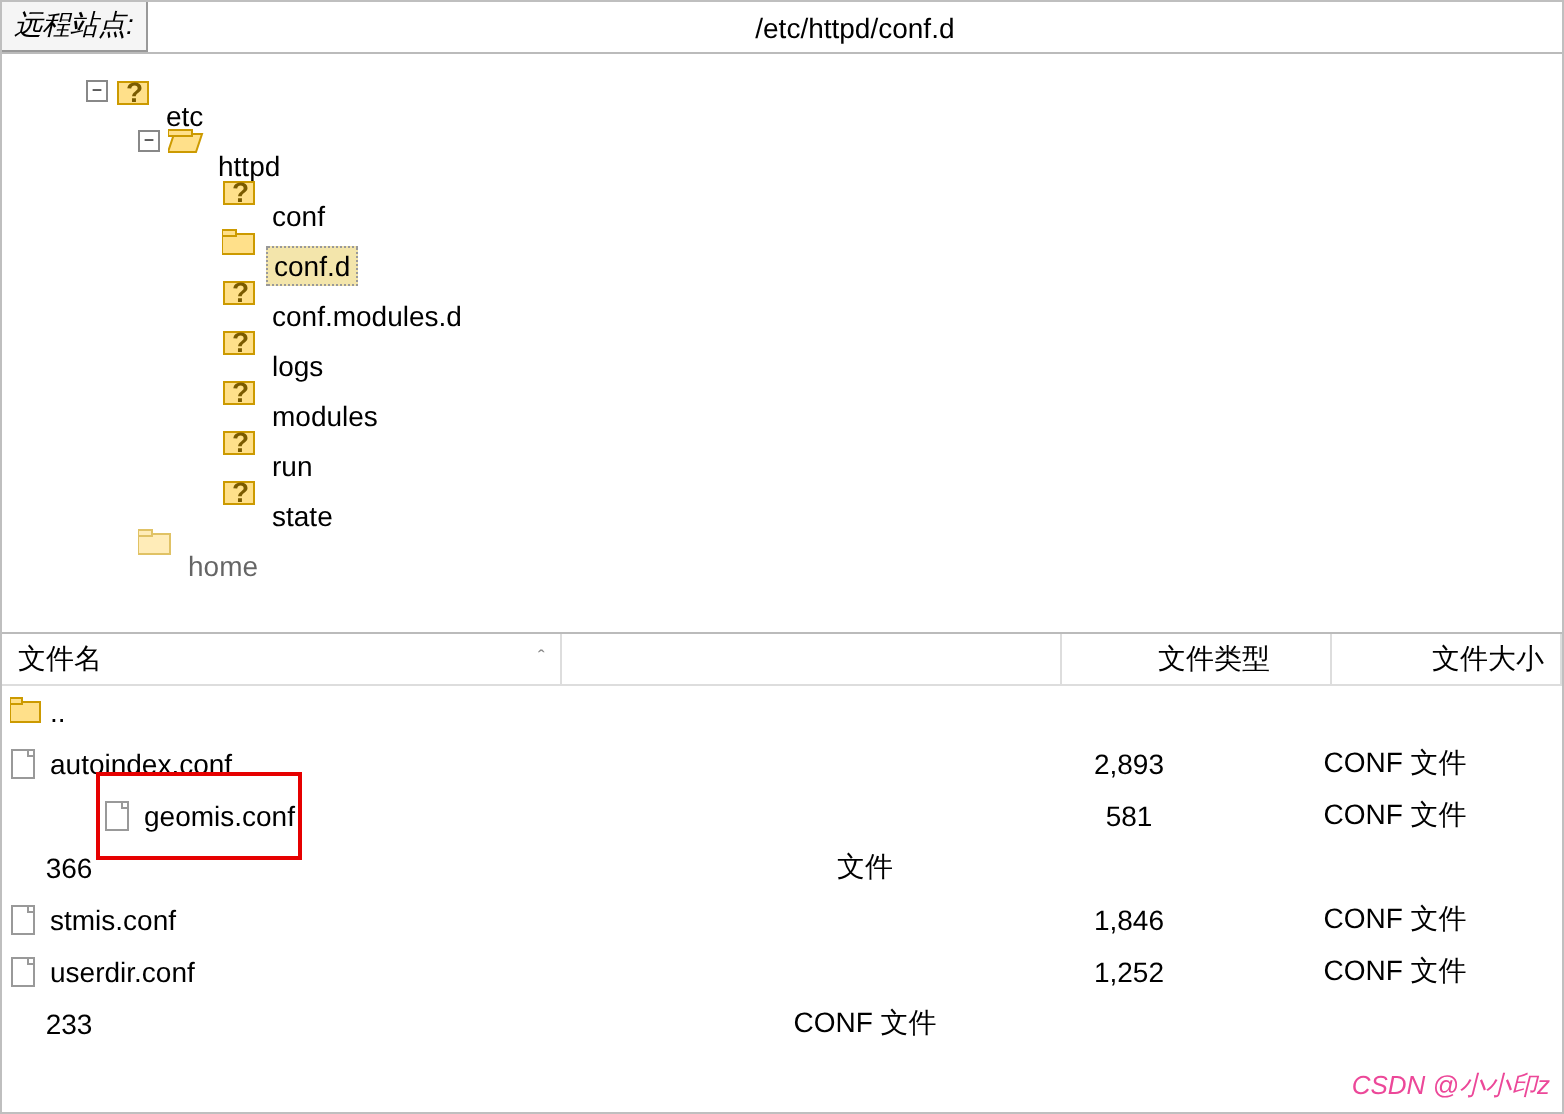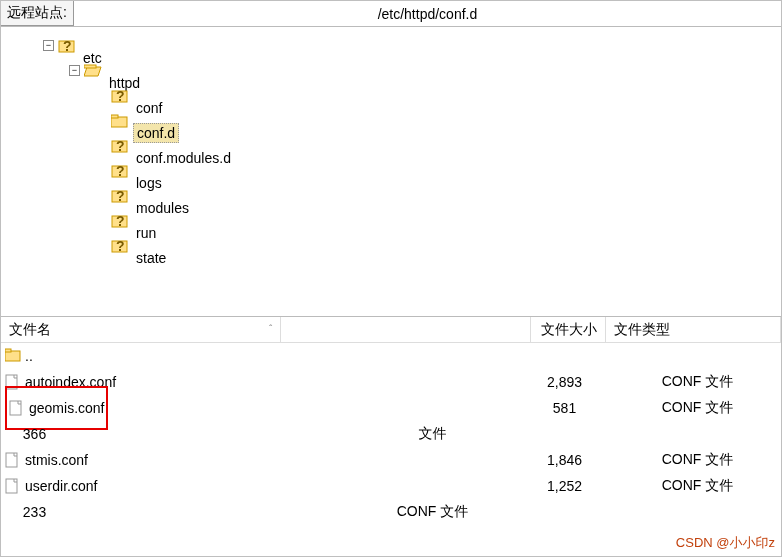--- a/index.html
+++ b/index.html
@@ -1,42 +1,42 @@
 <!DOCTYPE html>
 <html><head>
 <meta charset="utf-8">
 <style>
 * { margin: 0; padding: 0; box-sizing: border-box; font-family: "Microsoft YaHei", Arial, sans-serif; font-size: 14px; }
 body { background: #fff; width: 782px; height: 557px; overflow: hidden; position: relative; border:1px solid #bfbfbf;}
 .top-bar { display: flex; align-items: center; border-bottom: 1px solid #bbb; height: 26px; }
-.top-label { background: #f5f5f5; padding: 2px 6px; border: 1px solid #999; border-top:none; border-left:none; height:100%; display:flex; align-items:center;}
+.top-label { background: #f5f5f5; padding: 2px 6px; border: 1px solid #999; border-top:none; border-left:none; height:100%; display:flex; align-items:center;font-style:italic;}
 .path-wrap { flex: 1; height:100%; border-bottom:none;}
 .path { padding: 2px 4px; width: 100%; height:100%; border:none; outline:none; background:#fff;text-align:center;}
 .tree { padding: 6px 0 0 6px; height: 290px; overflow: auto; border-bottom:1px solid #bbb;}
 .tree-node { display: flex; align-items: center; height: 25px; }
 .expander { width:11px; height:11px; border:1px solid #888; display:inline-flex; align-items:center; justify-content:center; font-size:9px; line-height:9px; margin-right:4px; background:#fff; cursor:pointer;}
 .folder-q { width:18px; height:16px; display:inline-flex; align-items:center; justify-content:center; margin-right:4px;}
 .folder-ic { width:18px; height:14px; display:inline-block; margin-right:4px; position:relative;}
 .folder-ic svg, .folder-q svg { display:block; }
 .node-label { padding:1px 3px;margin-top:24px; }
 .node-label.hl { background:#f3e5ab; border:1px dotted #999;text-align:right;}
-.list-header { display:flex; background:#fff; border-bottom:1px solid #ddd; height:26px; align-items:center;}
+.list-header { display:flex; background:#fff; border-bottom:1px solid #ddd; height:26px; align-items:center;gap:40px;}
 .col { padding:3px 8px; border-right:1px solid #ddd; height:100%; display:flex; align-items:center;}
 .col.name { width:530px; }
 .col.sort-ind { position:absolute; left:260px; top:0; font-size:10px; color:#888;}
 .col.size { width:75px; justify-content:flex-end; }
 .col.type { flex:1; }
 .list { }
 .row { display:flex; align-items:center; height:26px; }
 .row .fname { width:530px; display:flex; align-items:center; padding-left:4px;}
 .row .fsize { width:75px; text-align:center; padding-right:8px;}
 .row .ftype { flex:1; padding-left:8px;text-align:center;}
 .file-ic { width:16px; height:16px; margin-right:4px; display:inline-block;}
-.redbox { border:2px solid #e60000; padding:12px 2px; display:inline-flex; align-items:center;}
-.watermark { position:absolute; right:6px; bottom:4px; color:#c2410c; font-size:13px; }
+.redbox { border:2px solid #e60000; padding:12px 2px; display:inline-flex; align-items:center;margin-left:43px;}
+.watermark { position:absolute; right:6px; bottom:4px; color:#ec4899; font-size:13px; font-style:italic;}
 .ind { display:inline-block; }
 .lh { position:relative; }
 </style>
 </head>
 <body>
 
 <div class="top-bar">
   <div class="top-label">远程站点:</div>
   <div class="path-wrap">
     <input class="path" value="/etc/httpd/conf.d" style="">
@@ -139,27 +139,37 @@
     <span class="ind" style="width:104px"></span>
     <span class="folder-q">
       <svg width="18" height="16">
           <rect x="1" y="3" width="15" height="11" fill="#ffe08a" stroke="#cc9a00"></rect>
           <text x="5" y="13" font-size="12" font-weight="bold" fill="#7a5b00">?</text>
         </svg>
     </span>
     <span class="node-label">state</span>
   </div>
 
+  <div class="tree-node" style="opacity:.6">
+    <span class="ind" style="width:62px"></span>
+    <span class="folder-ic">
+      <svg width="18" height="14">
+          <rect x="0" y="3" width="16" height="10" fill="#ffe08a" stroke="#cc9a00"></rect>
+          <rect x="0" y="1" width="7" height="3" fill="#ffe08a" stroke="#cc9a00"></rect>
+        </svg>
+    </span>
+    <span class="node-label">home</span>
+  </div>
 </div>
 
 <div class="list-header lh">
   <div class="col name">文件名</div>
   <span class="col sort-ind">ˆ</span>
+  <div class="col type">文件类型</div>
   <div class="col size">文件大小</div>
-  <div class="col type">文件类型</div>
 </div>
 
 <div class="list">
   <div class="row">
     <div class="fname">
       <span class="file-ic">
         <svg width="16" height="14">
             <rect x="0" y="3" width="15" height="10" fill="#ffe08a" stroke="#cc9a00"></rect>
             <rect x="0" y="1" width="6" height="3" fill="#ffe08a" stroke="#cc9a00"></rect>
           </svg>

